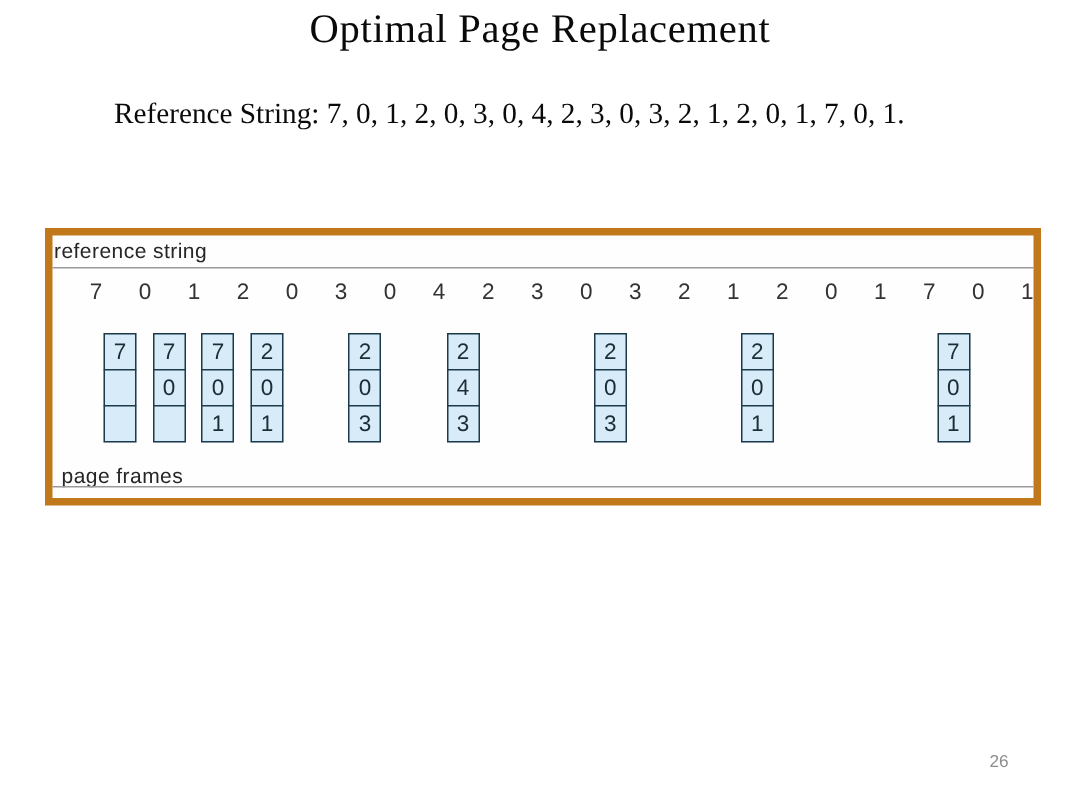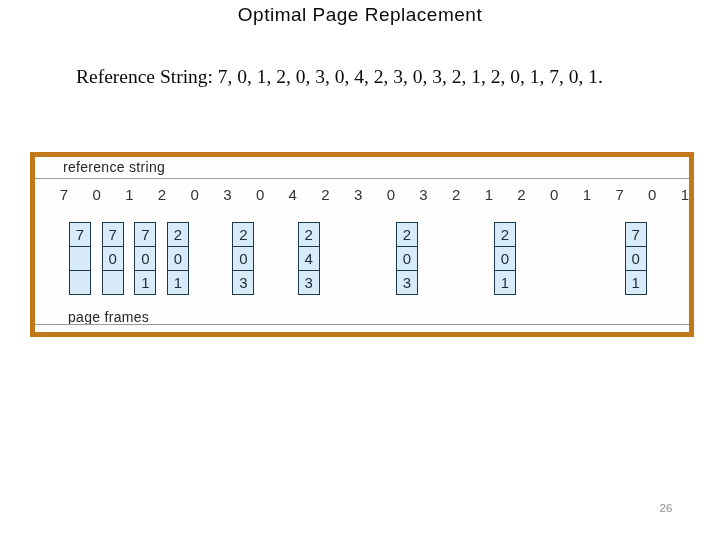--- a/index.html
+++ b/index.html
@@ -7,22 +7,22 @@
     width: 720px; height: 540px;
     background: #ffffff;
     position: relative;
     overflow: hidden;
     font-family: "Liberation Sans", sans-serif;
   }
   .slide-title {
     position: absolute;
     top: 4px; left: 0; width: 720px;
     text-align: center;
-    font-family: Liberation Sans, sans-serif;
-    font-size: 19px;
+    font-family: Liberation Serif, serif;
+    font-size: 27px;
     color: #0a0a0a;
     letter-spacing: 0.5px;
   }
   .reference-line {
     position: absolute;
     left: 30px; top: 66px;
     font-family: Liberation Serif, serif;
     font-size: 19.5px;
     color: #0a0a0a;
     white-space: nowrap;
@@ -39,21 +39,20 @@
   .figure-inner {
     position: relative;
     width: 100%; height: 100%;
   }
   .fig-label {
     position: absolute;
     font-size: 14px;
     color: #262626;
     letter-spacing: 0.3px;
     white-space: nowrap;
-    margin-left: 27px;
   }
   .fig-label.top { left: 1px; top: 2px; }
   .fig-label.bottom { left: 6px; top: 152px; }
   .fig-rule {
     position: absolute;
     left: 0; right: 0;
     height: 1px;
     background: #9a9a9a;
   }
   .fig-rule.top { top: 21px; }

